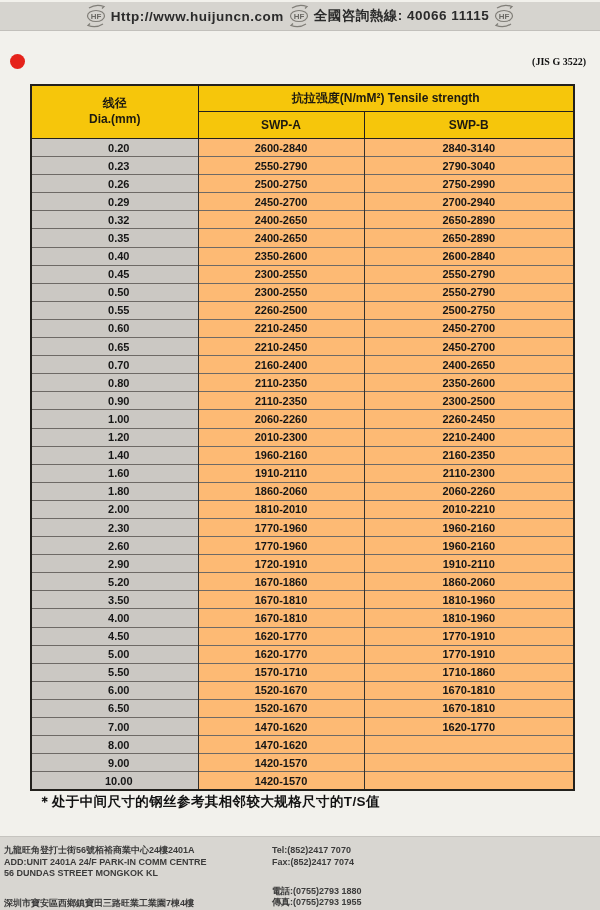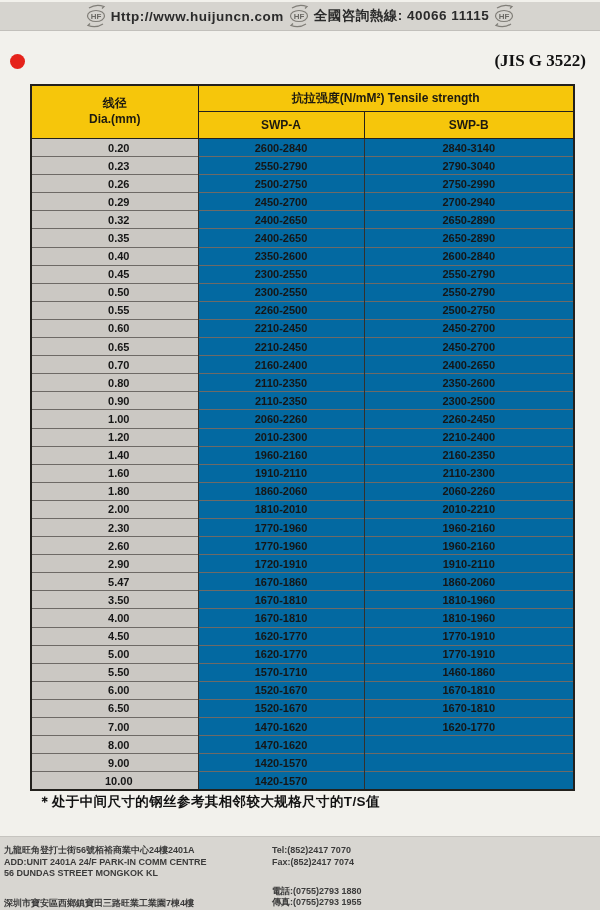--- a/index.html
+++ b/index.html
@@ -19,27 +19,27 @@
   }
   .topbar .bar-text{font-size:13.5px;font-weight:bold;color:#2b2b2b;letter-spacing:.5px;}
   .hf-logo{width:30px;height:26px;flex:0 0 auto;}
   
   .title-row{
     position:absolute;top:46px;left:10px;right:14px;height:30px;
     display:flex;align-items:center;
   }
   .red-dot{width:15px;height:15px;border-radius:50%;background:#e5231b;margin-right:5px;flex:0 0 auto;}
   .page-title{font-size:21px;font-weight:bold;letter-spacing:1px;color:#111;}
-  .jis{margin-left:auto;font-family:"Liberation Serif",serif;font-weight:bold;font-size:17px;color:#111;}
+  .jis{margin-left:auto;font-family:"Liberation Serif",serif;font-weight:bold;font-size:10px;color:#111;}
   
   table.spec{
     position:absolute;top:84px;left:30px;width:543px;
     border-collapse:collapse;table-layout:fixed;
     border:2px solid #23211d;
-    background:#0369a1;
+    background:#fdba74;
   }
   table.spec th{
     background:#f6c60b;color:#1d1a10;font-size:12px;font-weight:bold;
     border:1px solid #23211d;padding:0;line-height:1.25;
   }
   table.spec th.h1{height:25px;}
   table.spec th.h2{height:26px;margin-left:20px;}
   table.spec th.dia-head{line-height:1.3;}
   table.spec td{
     font-size:11px;font-weight:bold;color:#161616;text-align:center;
@@ -266,21 +266,21 @@
           <td>1960-2160</td>
         </tr>
 
         <tr>
           <td class="dia">2.90</td>
           <td>1720-1910</td>
           <td>1910-2110</td>
         </tr>
 
         <tr>
-          <td class="dia">5.47</td>
+          <td class="dia">5.20</td>
           <td>1670-1860</td>
           <td>1860-2060</td>
         </tr>
 
         <tr>
           <td class="dia">3.50</td>
           <td>1670-1810</td>
           <td>1810-1960</td>
         </tr>
 
@@ -298,21 +298,21 @@
 
         <tr>
           <td class="dia">5.00</td>
           <td>1620-1770</td>
           <td>1770-1910</td>
         </tr>
 
         <tr>
           <td class="dia">5.50</td>
           <td>1570-1710</td>
-          <td>1460-1860</td>
+          <td>1710-1860</td>
         </tr>
 
         <tr>
           <td class="dia">6.00</td>
           <td>1520-1670</td>
           <td>1670-1810</td>
         </tr>
 
         <tr>
           <td class="dia">6.50</td>

